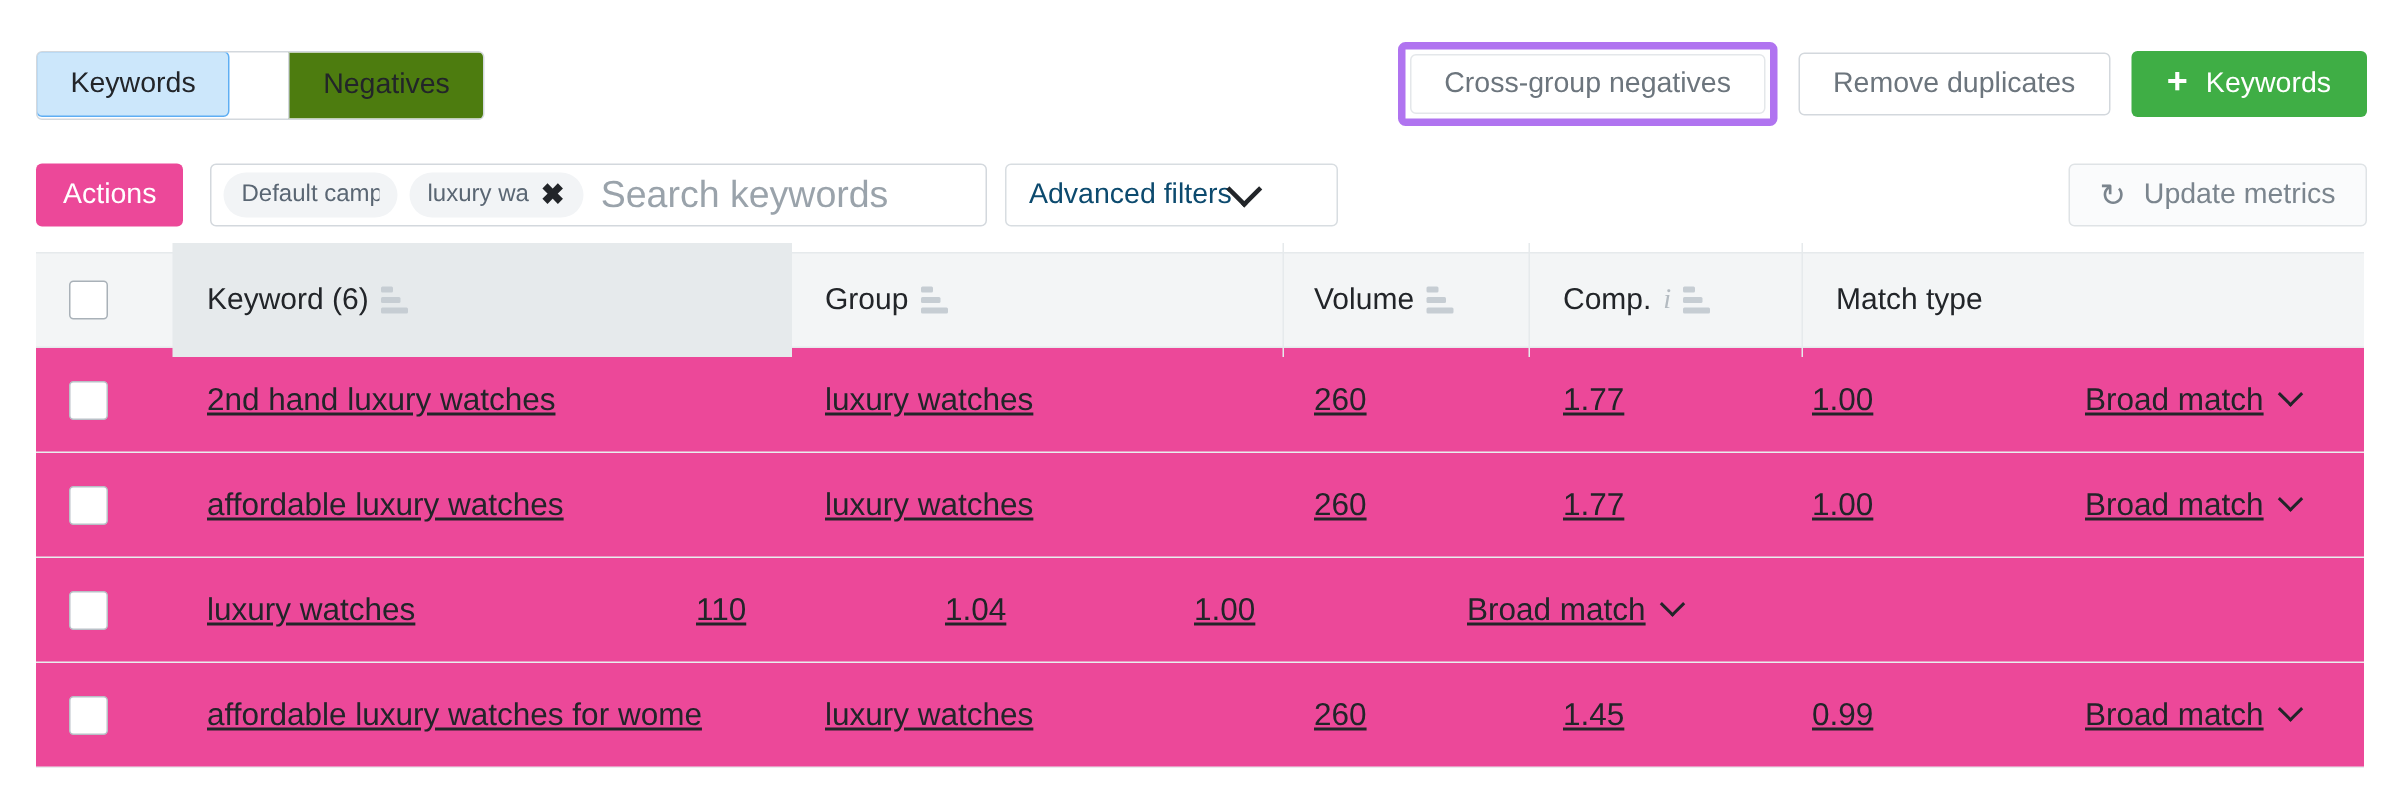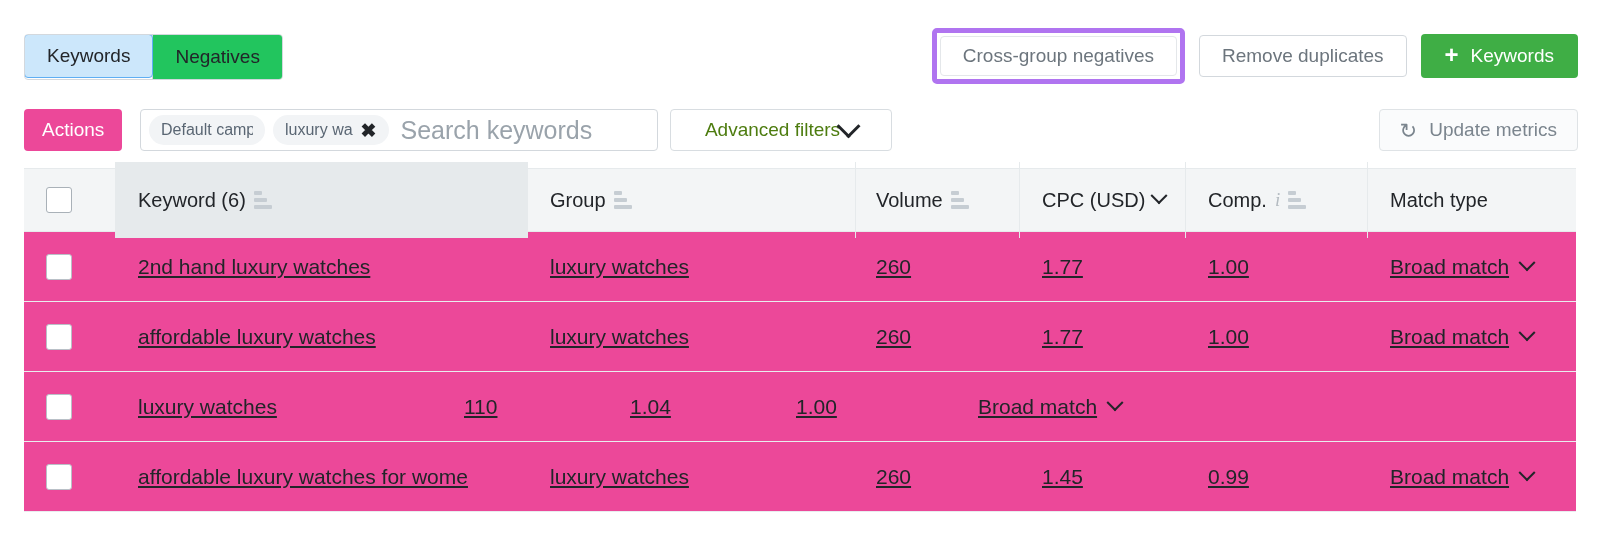--- a/index.html
+++ b/index.html
@@ -38,24 +38,25 @@
     background: #fff;
     height: 44px;
   }
   .seg-btn {
     display: flex;
     align-items: center;
     justify-content: center;
     padding: 0 22px;
     font-size: 19px;
     color: #222529;
-    background: #22c55e;
-    cursor: pointer;
-    white-space: nowrap;
-    box-sizing: border-box;
+    background: #4d7c0f;
+    cursor: pointer;
+    white-space: nowrap;
+    box-sizing: border-box;
+    margin-left: 40px;
   }
   .seg-btn.active {
     background: #cce7fb;
     border: 1px solid #5eaef3;
     border-radius: 4px;
     margin: -1px;
     height: 44px;
     position: relative;
     z-index: 2;
   }
@@ -207,24 +208,24 @@
   .adv-filters {
     position: absolute;
     left: 670px; top: 13px;
     width: 222px;
     height: 42px;
     border: 1px solid #d8dde1;
     border-radius: 4px;
     background: #fff;
     display: flex;
     align-items: center;
-    justify-content: center;
+    justify-content: flex-start;
     padding: 0 15px;
     font-size: 19px;
-    color: #4d7c0f;
+    color: #0c4a6e;
     box-sizing: border-box;
     cursor: pointer;
   }
   .chev {
     width: 14px; height: 14px;
     border-right: 3px solid #222529;
     border-bottom: 3px solid #222529;
     transform: rotate(45deg) translate(-3px,-3px);
     flex: none;
   }
@@ -437,24 +438,20 @@
           </span>
       </div>
       <div class="cell c-volume">
         <span>Volume</span>
         <span class="sort-icon">
             <i></i>
             <i></i>
             <i></i>
           </span>
       </div>
-      <div class="cell c-cpc">
-        <span>CPC (USD)</span>
-        <span class="chev small"></span>
-      </div>
       <div class="cell c-comp">
         <span>Comp.</span>
         <span class="info-icon">i</span>
         <span class="sort-icon">
             <i></i>
             <i></i>
             <i></i>
           </span>
       </div>
       <div class="cell c-match last">

